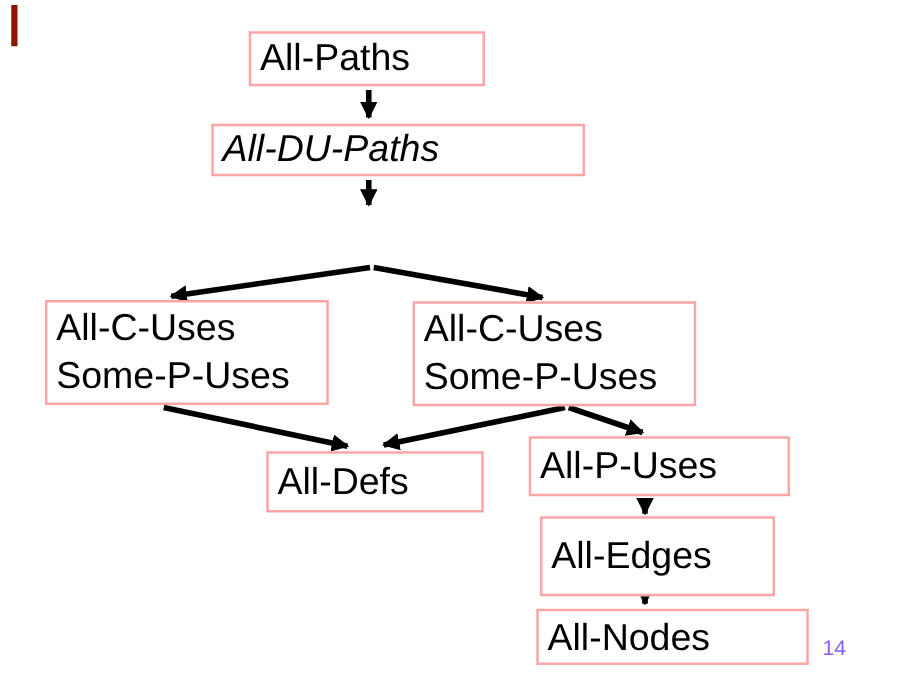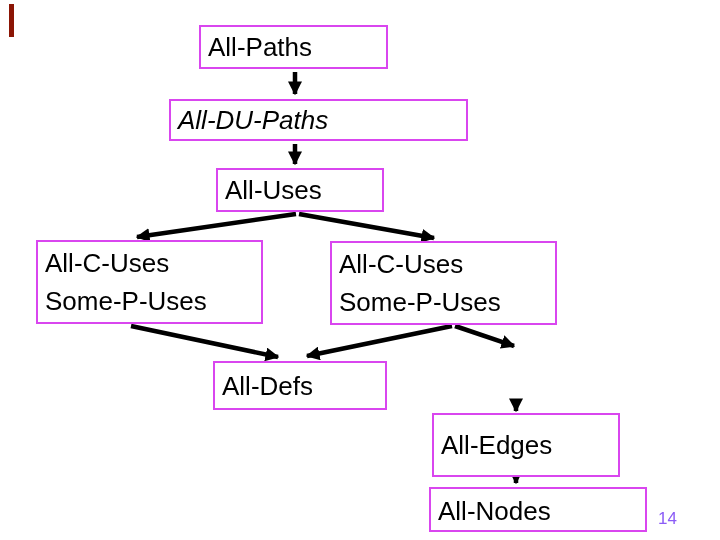--- a/index.html
+++ b/index.html
@@ -26,24 +26,24 @@
   .arrows {
     position: absolute;
     left: 0;
     top: 0;
     width: 720px;
     height: 540px;
   }
   .node {
     position: absolute;
     box-sizing: border-box;
-    border: 2px solid #d946ef;
+    border: 2px solid #fca5a5;
     background: #ffffff;
     color: #000000;
-    font-size: 26px;
+    font-size: 30px;
     line-height: 38px;
     display: flex;
     flex-direction: column;
     justify-content: center;
     padding-left: 7px;
     white-space: nowrap;
     overflow: hidden;
   }
   .node span { display: block; }
   .n-all-paths    { left: 199px; top: 25px;  width: 189px; height: 44px; }
@@ -90,38 +90,38 @@
   </svg>
 
   <div class="node n-all-paths">
     <span>All-Paths</span>
   </div>
 
   <div class="node n-all-du-paths">
     <span>All-DU-Paths</span>
   </div>
 
-  <div class="node n-all-uses">
-    <span>All-Uses</span>
-  </div>
 
   <div class="node n-left-combo">
     <span>All-C-Uses</span>
     <span>Some-P-Uses</span>
   </div>
 
   <div class="node n-right-combo">
     <span>All-C-Uses</span>
     <span>Some-P-Uses</span>
   </div>
 
   <div class="node n-all-defs">
     <span>All-Defs</span>
   </div>
 
+  <div class="node n-all-p-uses">
+    <span>All-P-Uses</span>
+  </div>
 
   <div class="node n-all-edges">
     <span>All-Edges</span>
   </div>
 
   <div class="node n-all-nodes">
     <span>All-Nodes</span>
   </div>
 
   <div class="page-number">14</div>

